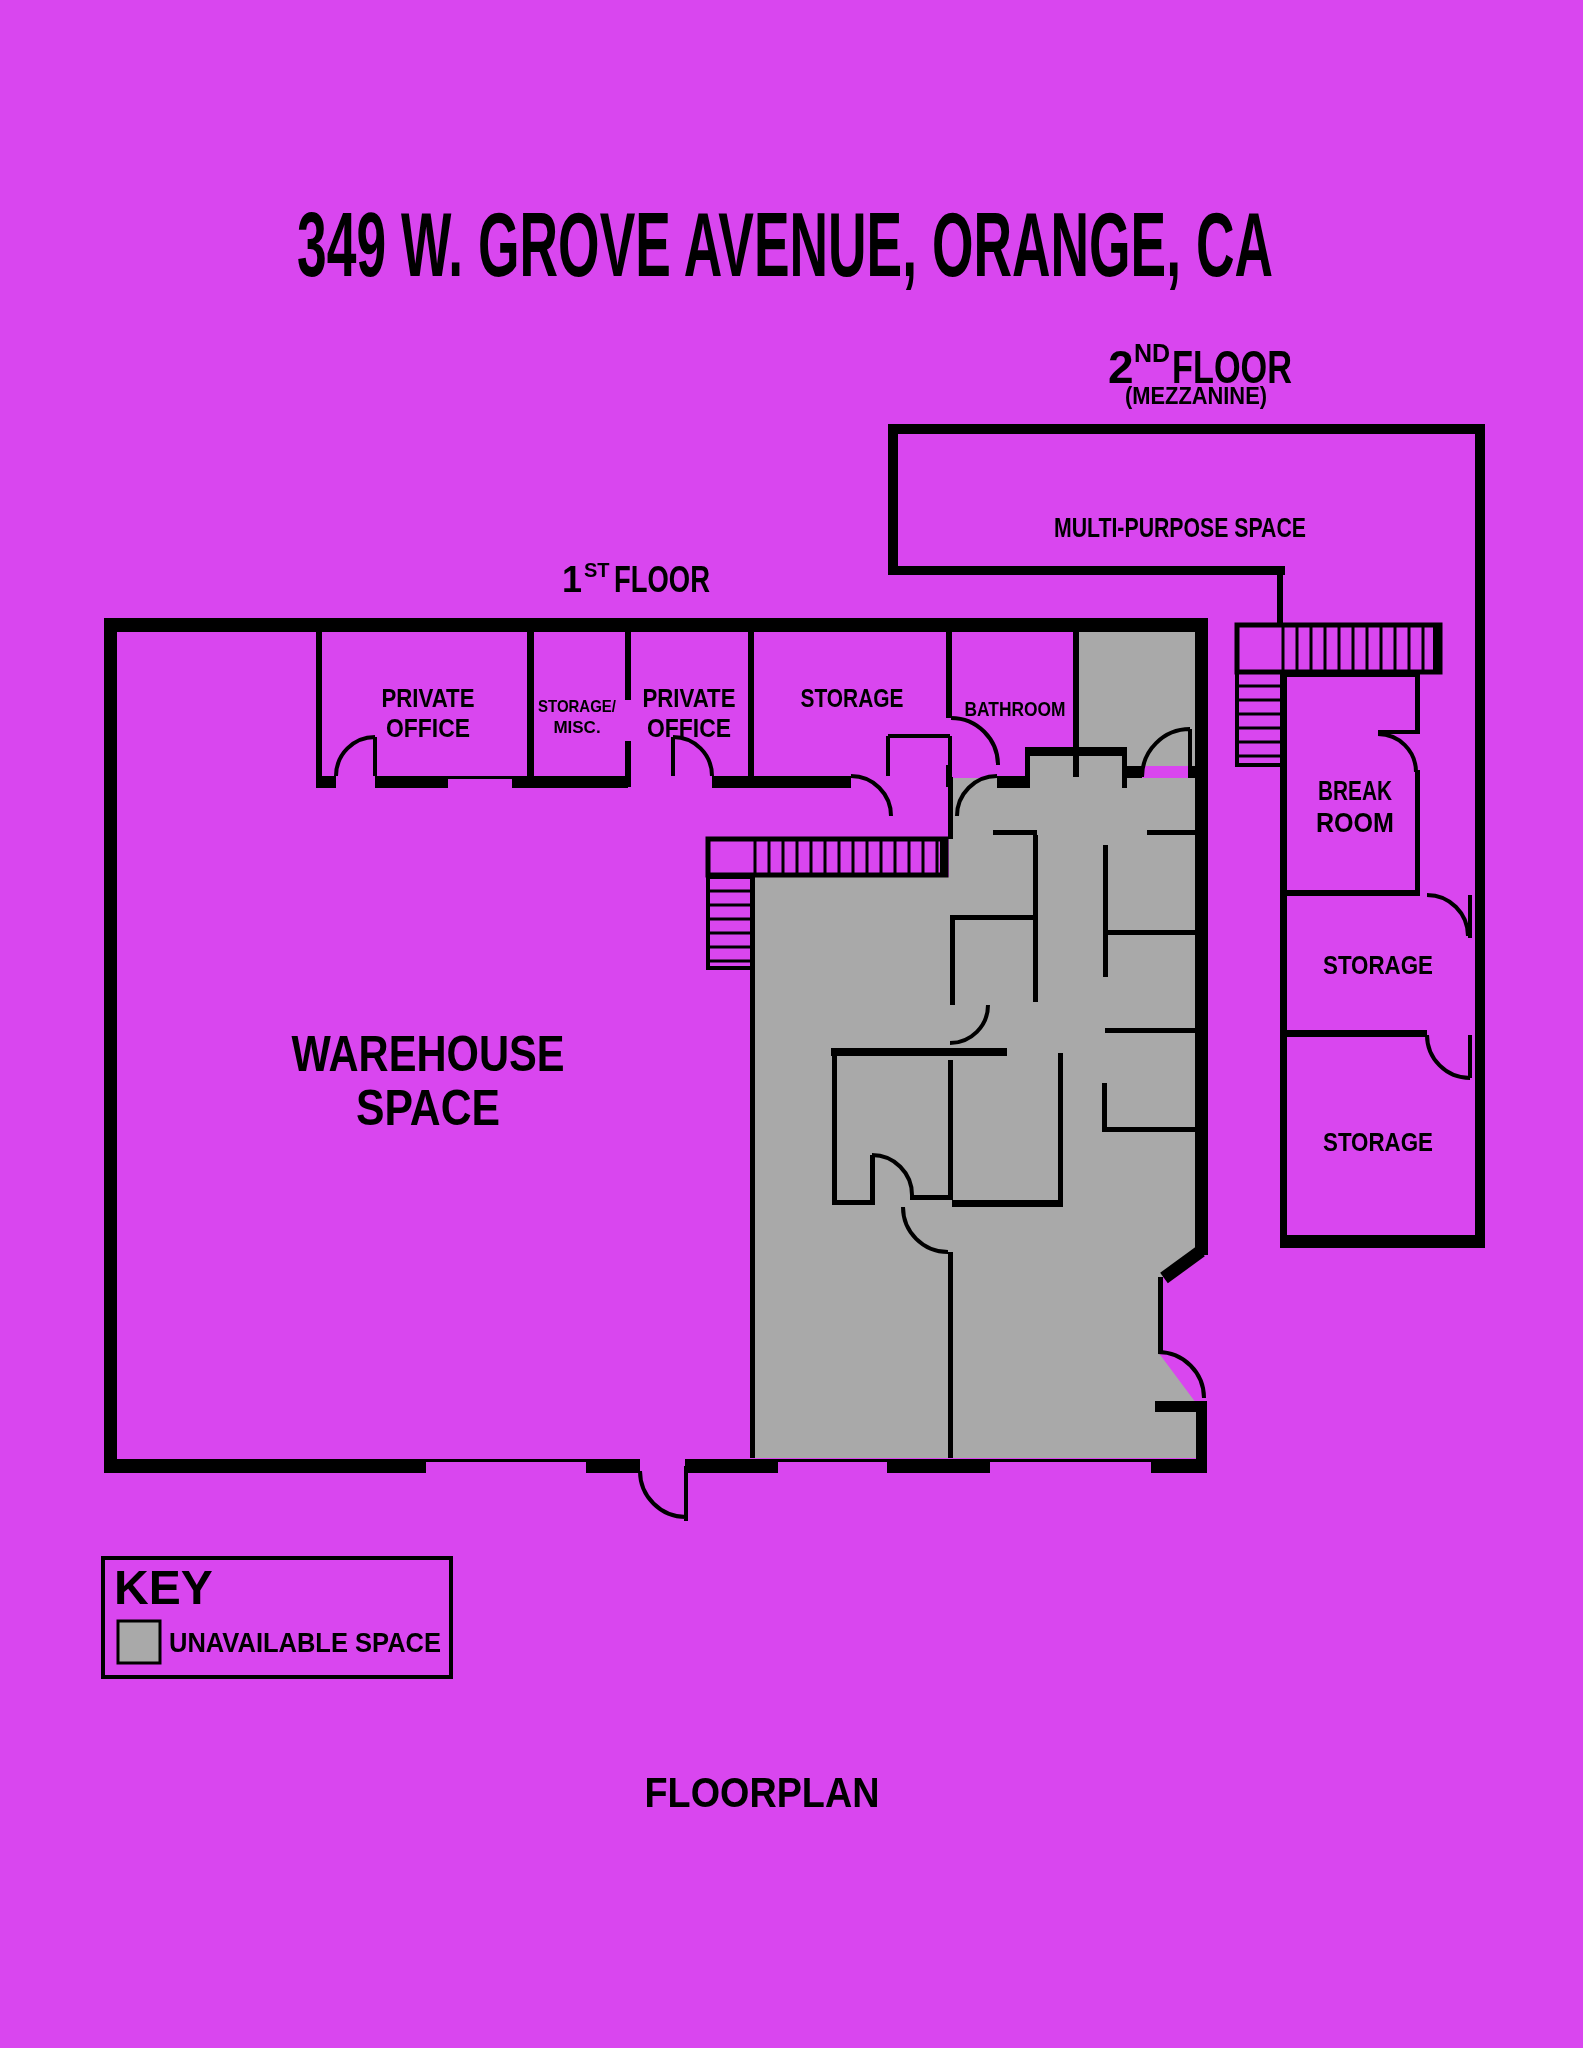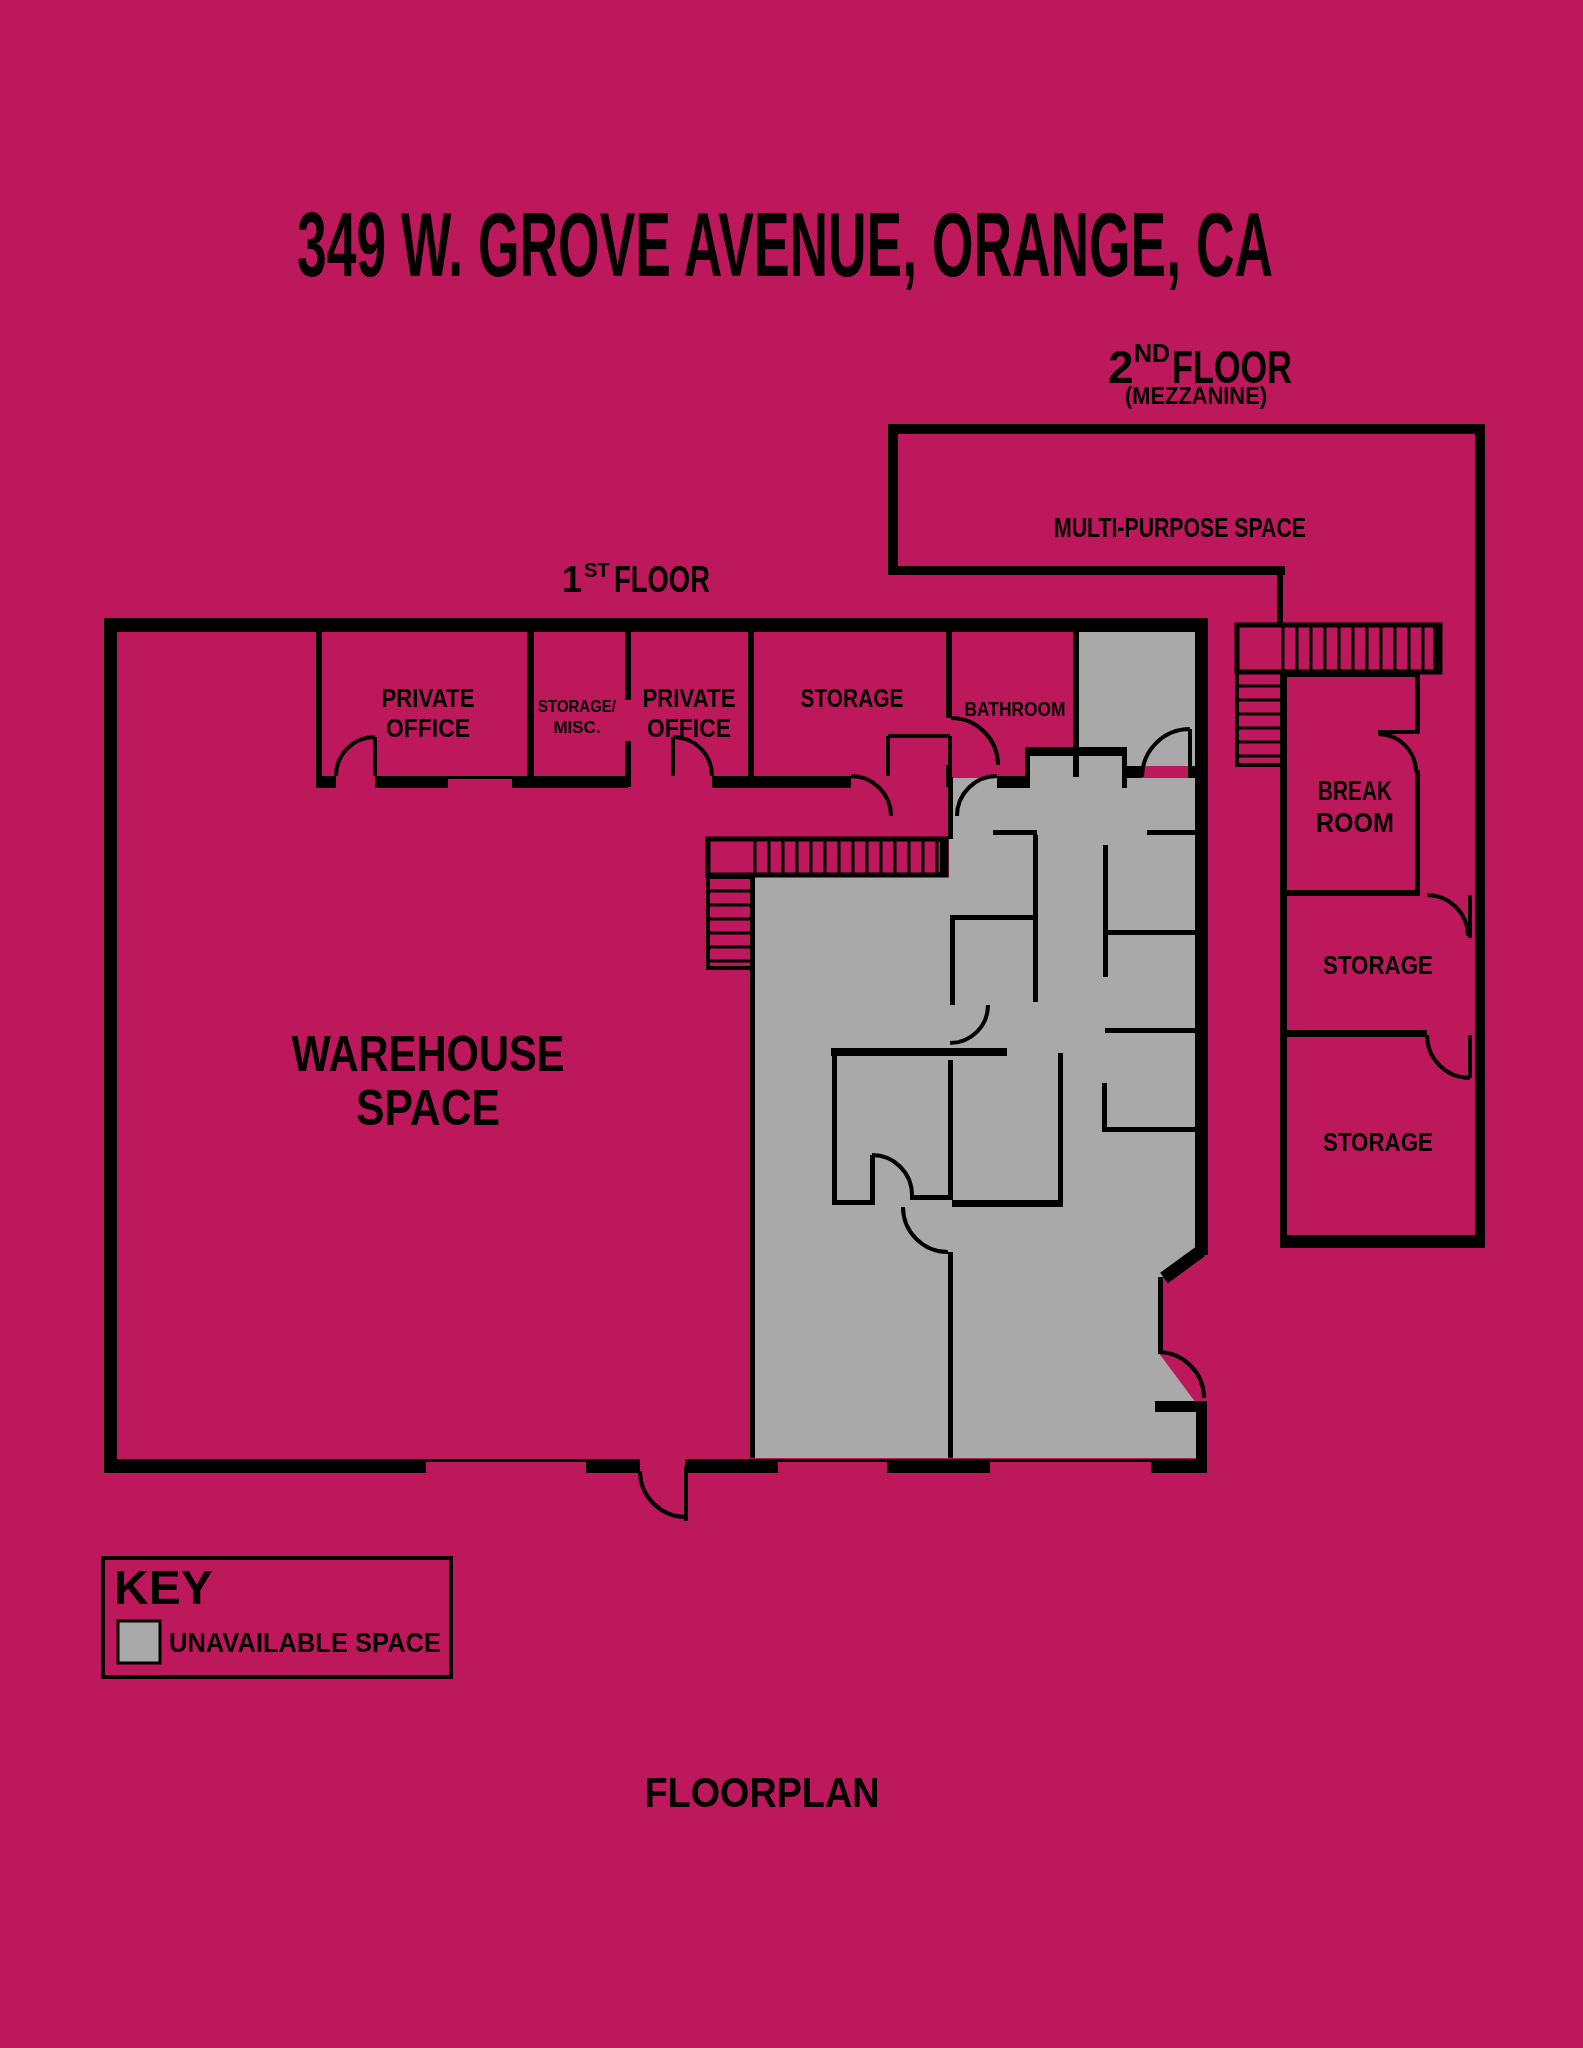--- a/index.html
+++ b/index.html
@@ -1,16 +1,16 @@
 <!DOCTYPE html>
 <html><head>
 <meta charset="utf-8">
 <style>
   html,body{margin:0;padding:0;background:#ffffff;}
-  .page{position:relative;width:1583px;height:2048px;background:#be185d;overflow:hidden;text-align:right;}
+  .page{position:relative;width:1583px;height:2048px;background:#d946ef;overflow:hidden;text-align:right;}
   svg{display:block;}
   text{font-family:"Liberation Sans", sans-serif;font-weight:bold;fill:#000;}
 </style>
 </head>
 <body>
 
 <div class="page">
 <svg width="1583" height="2048" viewBox="0 0 1583 2048">
 
   <g>

